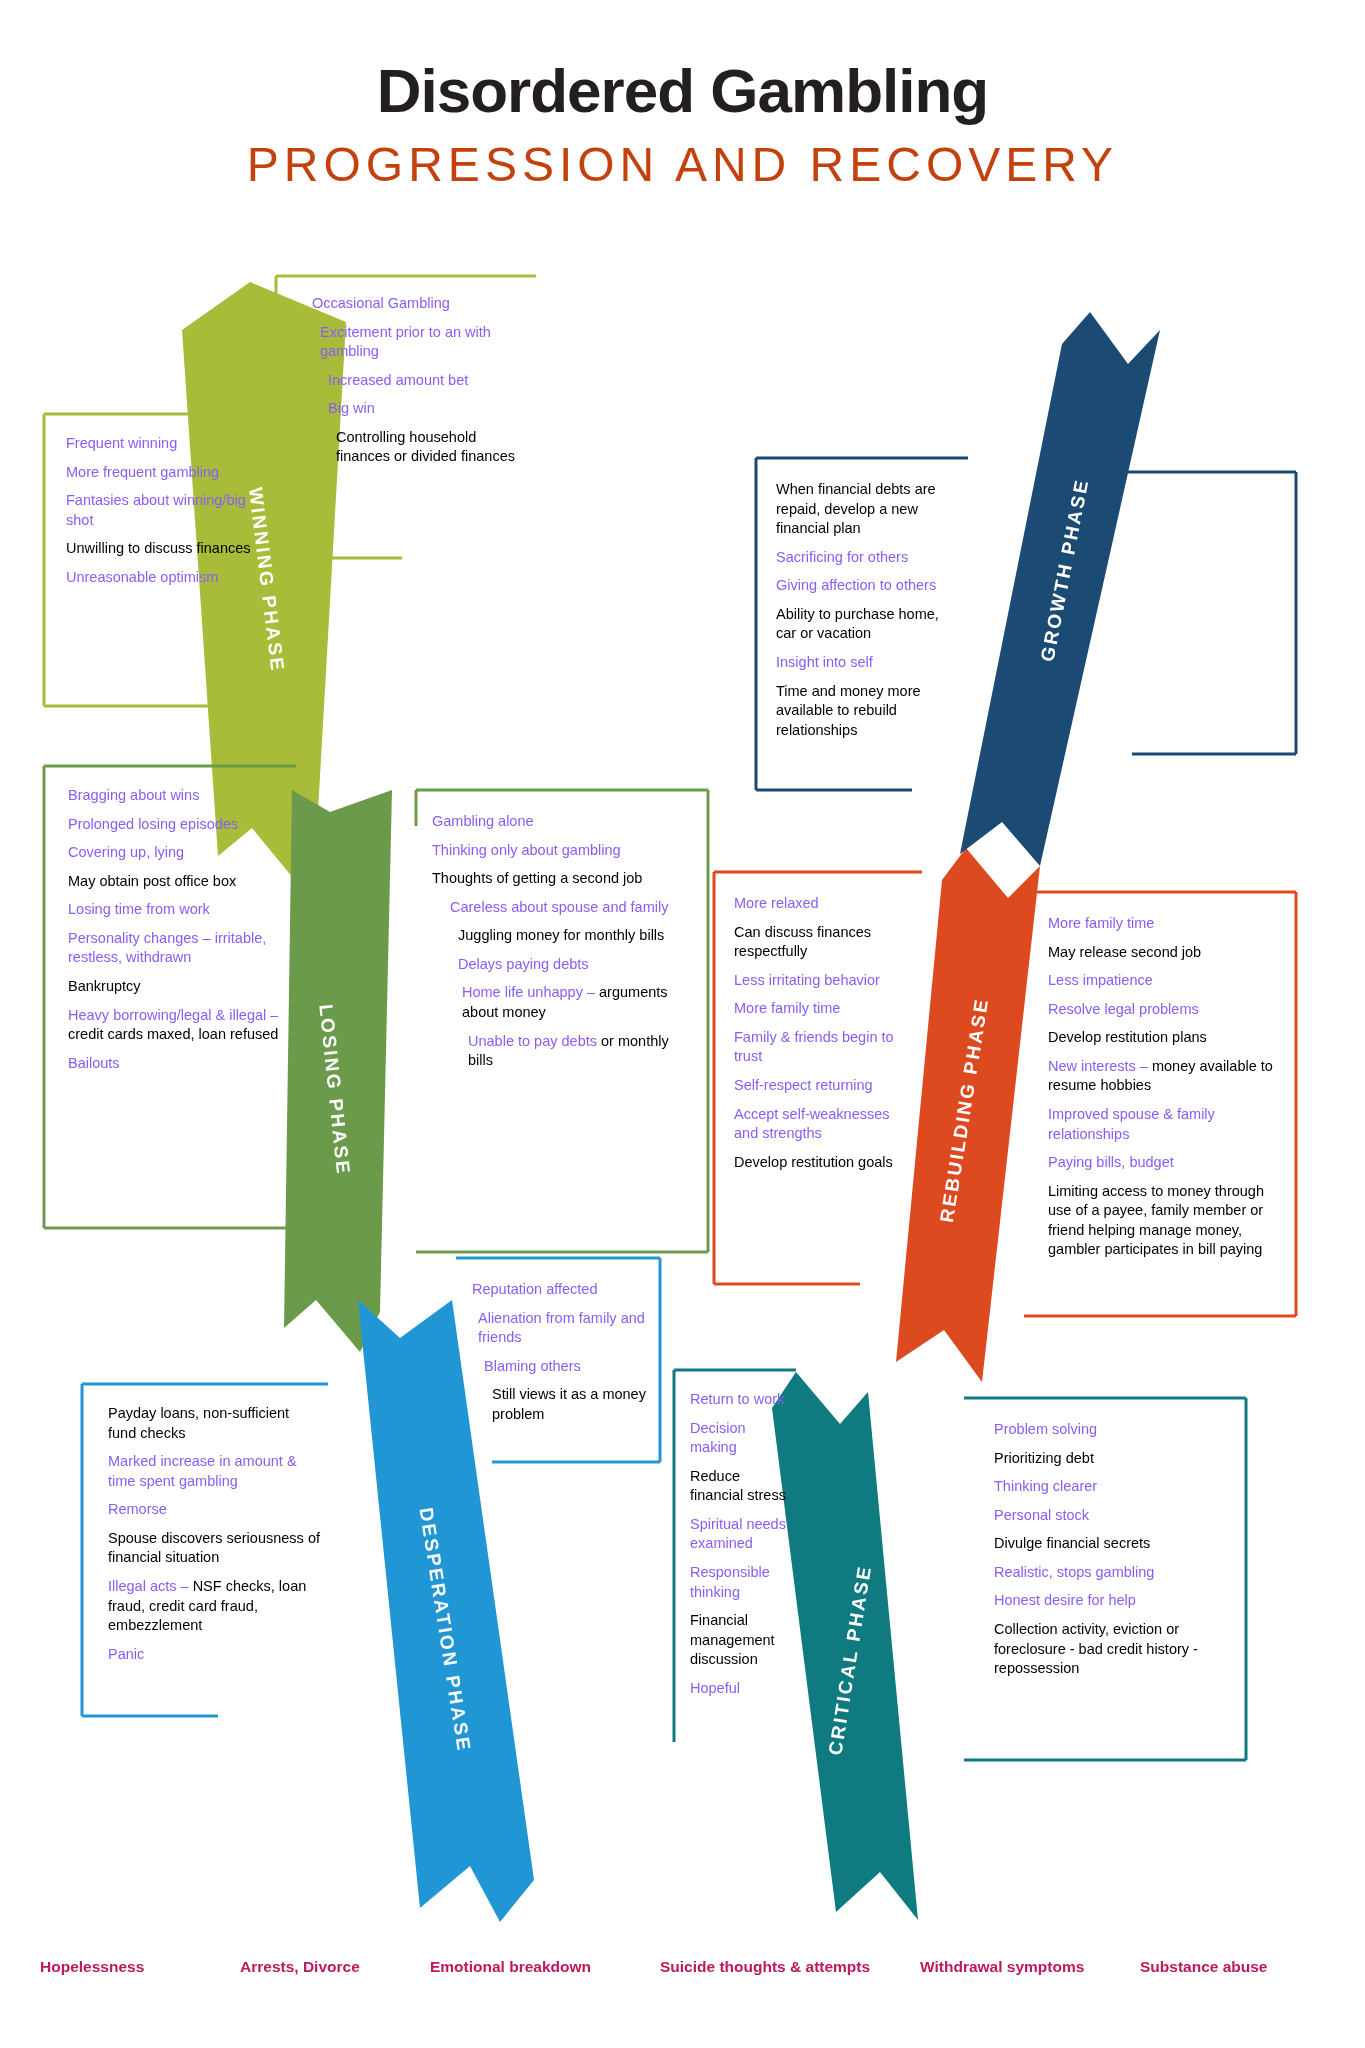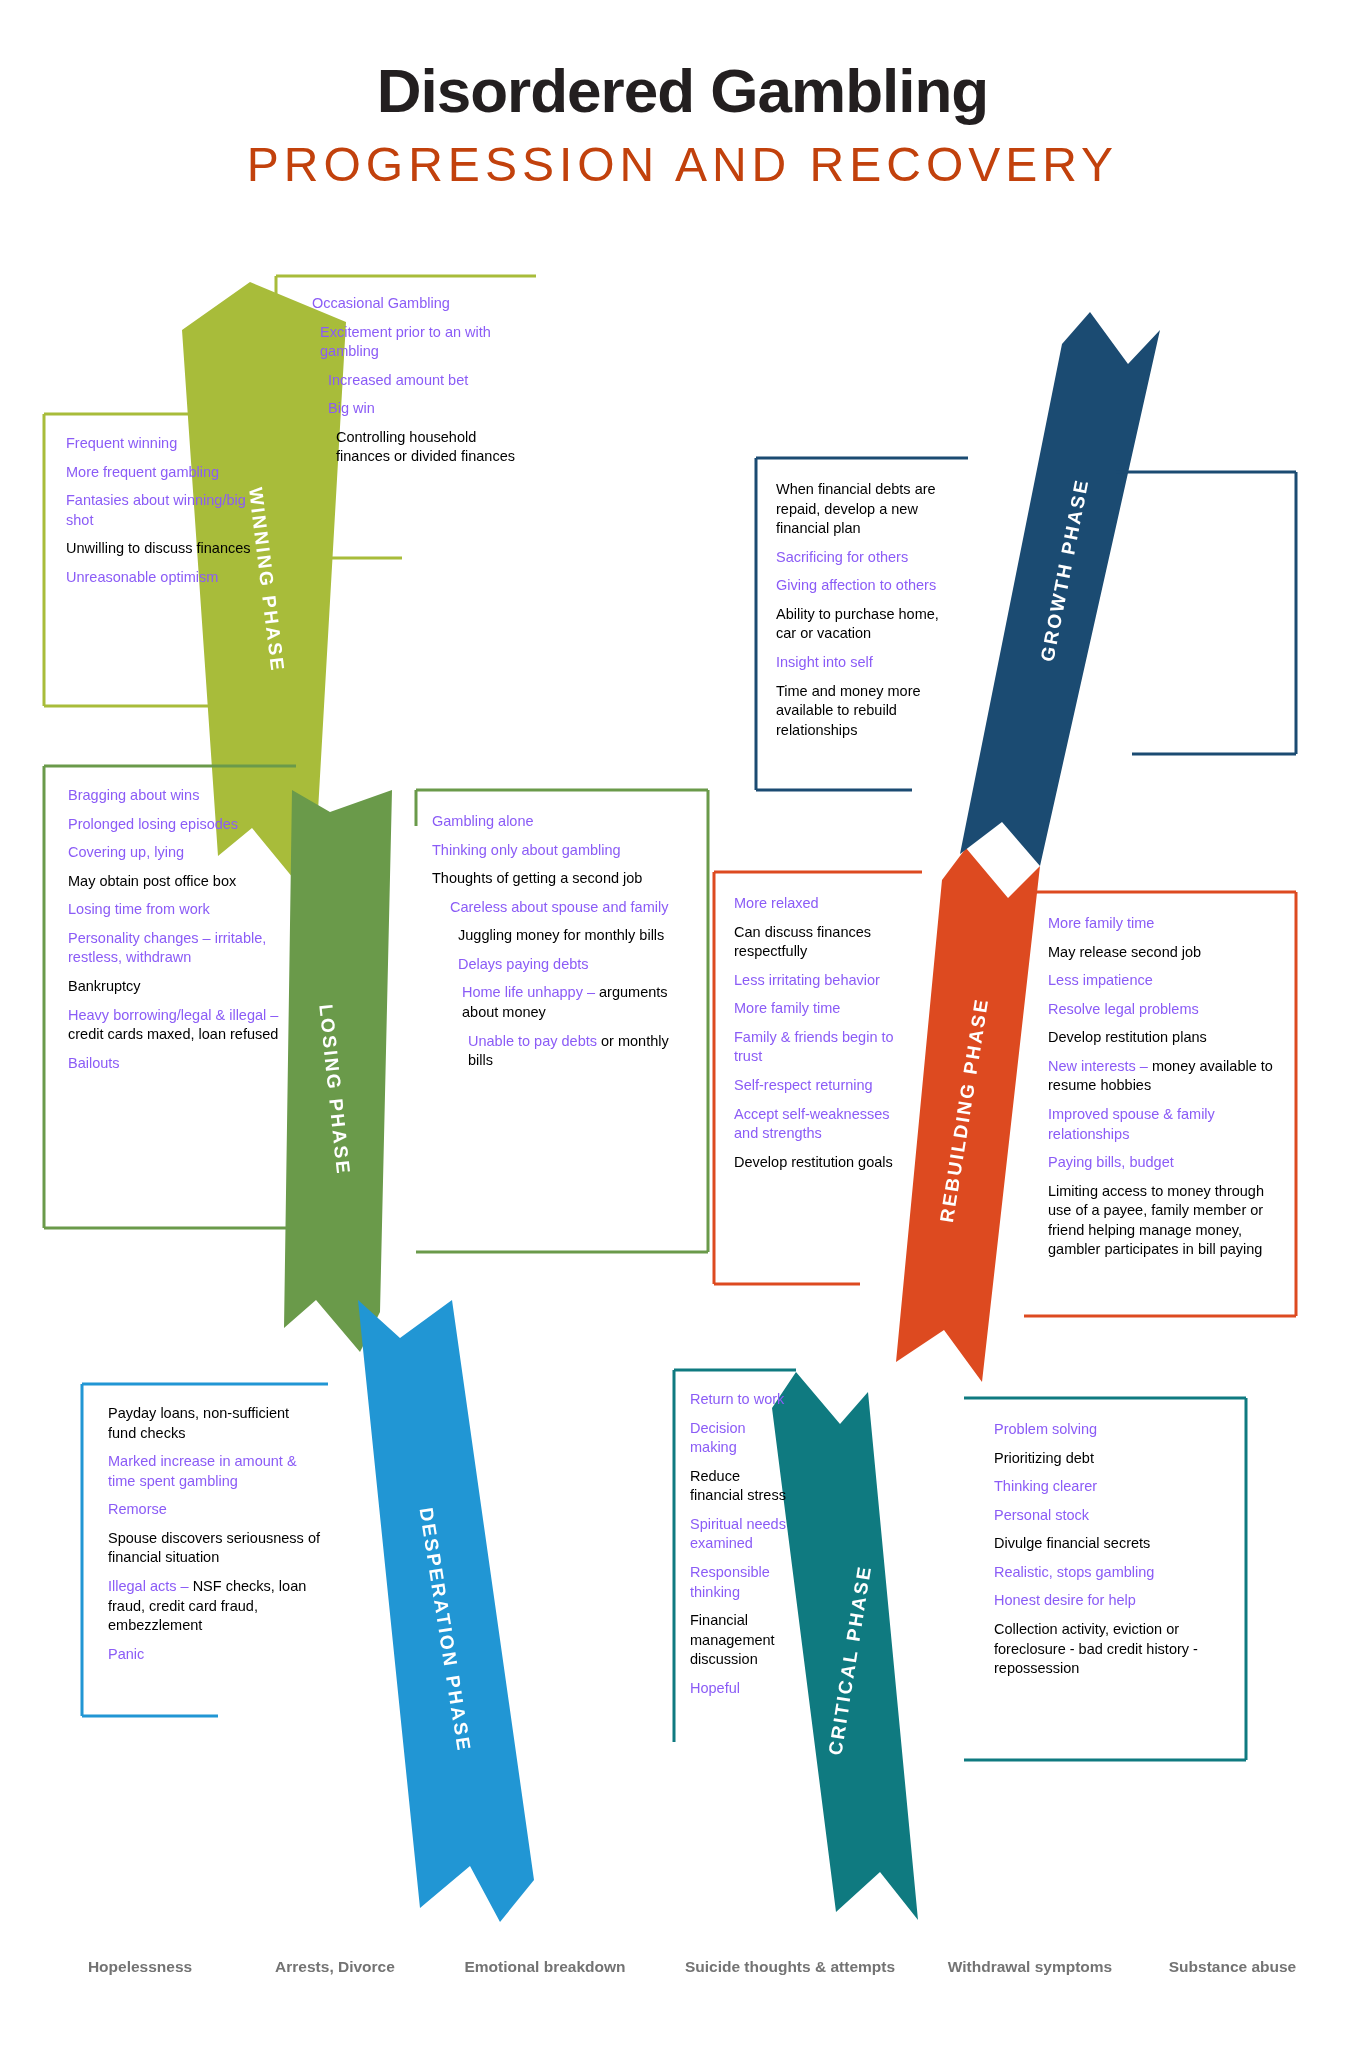--- a/index.html
+++ b/index.html
@@ -79,22 +79,22 @@
   .bottom-row{
     position:absolute;
     left:0; top:1958px; width:1365px;
     display:flex;
     padding:0 40px;
     box-sizing:border-box;
   }
   .bottom-row .bl{
     font-size:15.5px;
     font-weight:bold;
-    color:#737373;
-    text-align:center;
+    color:#be185d;
+    text-align:left;
     white-space:nowrap;
   }
 </style>
 </head>
 <body>
 
 <div id="canvas">
 
   <div class="title-main">Disordered Gambling</div>
   <div class="title-sub">PROGRESSION AND RECOVERY</div>
@@ -199,20 +199,31 @@
     <div class="items" style="padding:24px 12px 0 30px;">
         <div class="item"><span class="red">Payday loans, non-sufficient fund checks</span></div>
         <div class="item"><span class="dark">Marked increase in amount &amp; time spent gambling</span></div>
         <div class="item"><span class="dark">Remorse</span></div>
         <div class="item"><span class="red">Spouse discovers seriousness of financial situation</span></div>
         <div class="item"><span class="dark">Illegal acts – </span><span class="red">NSF checks, loan fraud, credit card fraud, embezzlement</span></div>
         <div class="item"><span class="dark">Panic</span></div>
       </div>
   </div>
 
+  <div class="box" style="left:452px; top:1254px; width:212px; height:212px;">
+    <svg class="frame" width="212" height="212">
+      <path d="M 4 4 L 208 4 M 208 4 L 208 208 M 40 208 L 208 208" fill="none" stroke="#2196d4" stroke-width="3"></path>
+    </svg>
+    <div class="items" style="padding:26px 16px 0 20px;">
+        <div class="item"><span class="dark">Reputation affected</span></div>
+        <div class="item" style="padding-left: 6px;"><span class="dark">Alienation from family and friends</span></div>
+        <div class="item" style="padding-left: 12px;"><span class="dark">Blaming others</span></div>
+        <div class="item" style="padding-left: 20px;"><span class="red">Still views it as a money problem</span></div>
+      </div>
+  </div>
 
   <div class="box" style="left:670px; top:1366px; width:130px; height:380px;">
     <svg class="frame" width="130" height="380">
       <path d="M 4 4 L 126 4 M 4 4 L 4 376" fill="none" stroke="#0f7a80" stroke-width="3"></path>
     </svg>
     <div class="items" style="padding:24px 4px 0 20px;">
         <div class="item"><span class="dark">Return to work</span></div>
         <div class="item"><span class="dark">Decision making</span></div>
         <div class="item"><span class="red">Reduce financial stress</span></div>
         <div class="item"><span class="dark">Spiritual needs examined</span></div>

